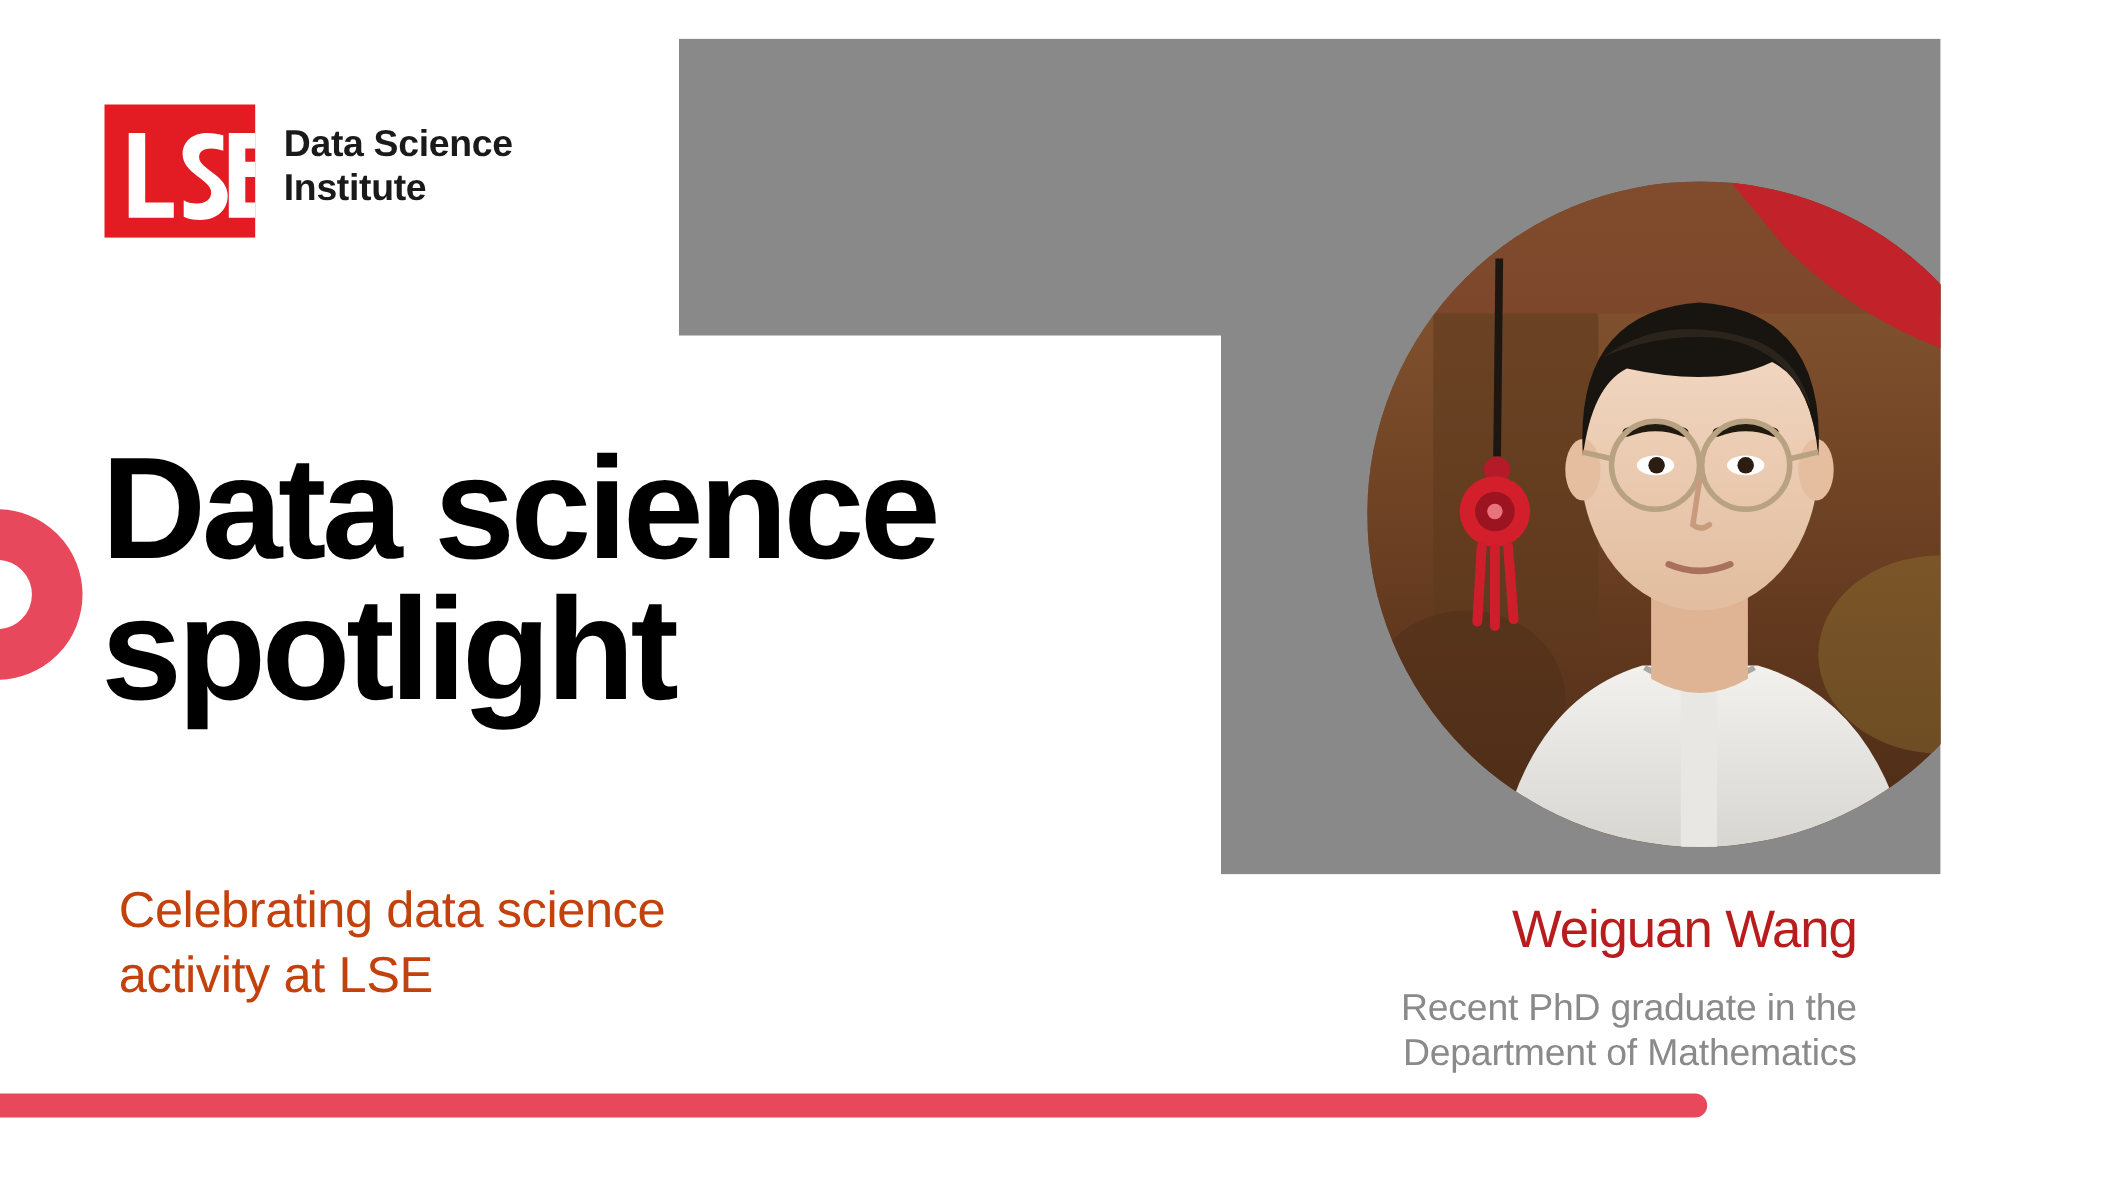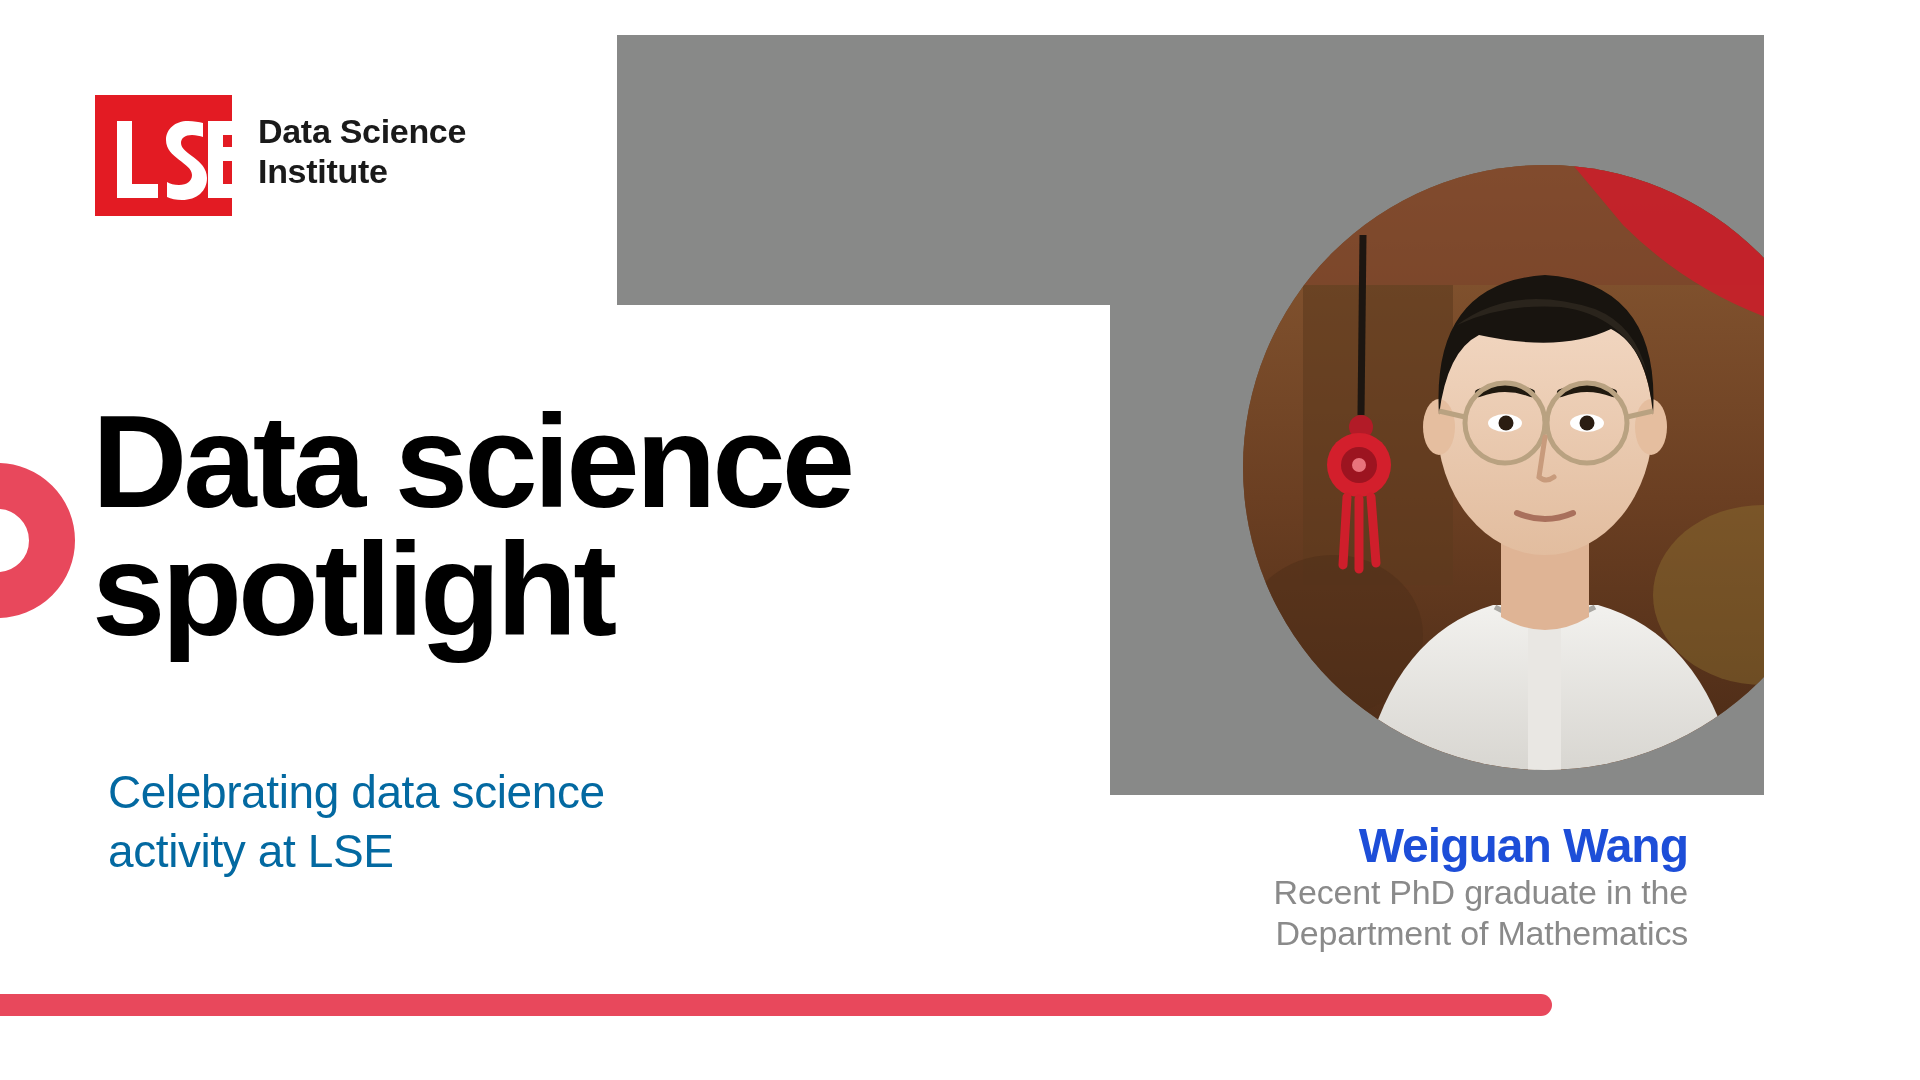--- a/index.html
+++ b/index.html
@@ -90,46 +90,46 @@
     line-height: 0.97;
     letter-spacing: -4px;
     color: #000000;
     white-space: pre-line;
   }
 
   
   .subtitle {
     position: absolute;
     left: 108px;
-    top: 763px;
+    top: 798px;
     width: 700px;
     font-size: 46px;
     line-height: 1.28;
-    color: #0369a1;
+    color: #c2410c;
     letter-spacing: -0.4px;
     white-space: pre-line;
   }
 
   
   .person-block {
     position: absolute;
     right: 76px;
     top: 820px;
     width: 760px;
     text-align: right;
   }
   .person-name {
     font-size: 48px;
-    font-weight: bold;
-    color: #1d4ed8;
+    font-weight: normal;
+    color: #b91c1c;
     letter-spacing: -1px;
     line-height: 1.08;
   }
   .person-role {
-    margin-top: 0;
+    margin-top: 24px;
     font-size: 34px;
     line-height: 1.22;
     color: #8a8a8a;
     letter-spacing: -0.2px;
     white-space: pre-line;
   }
 
   
   .bottom-rule {
     position: absolute;

